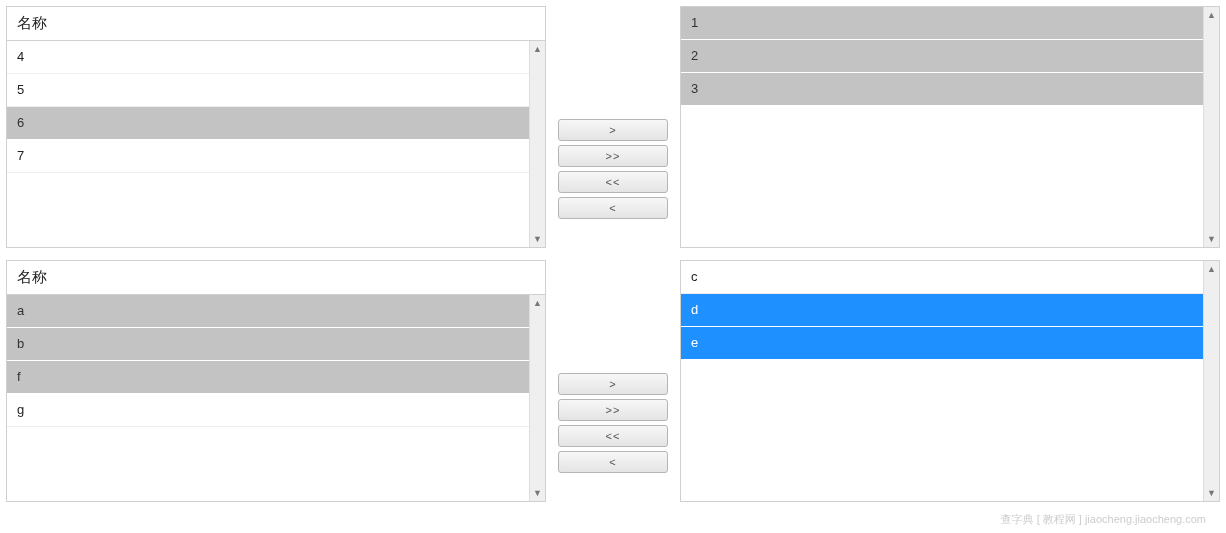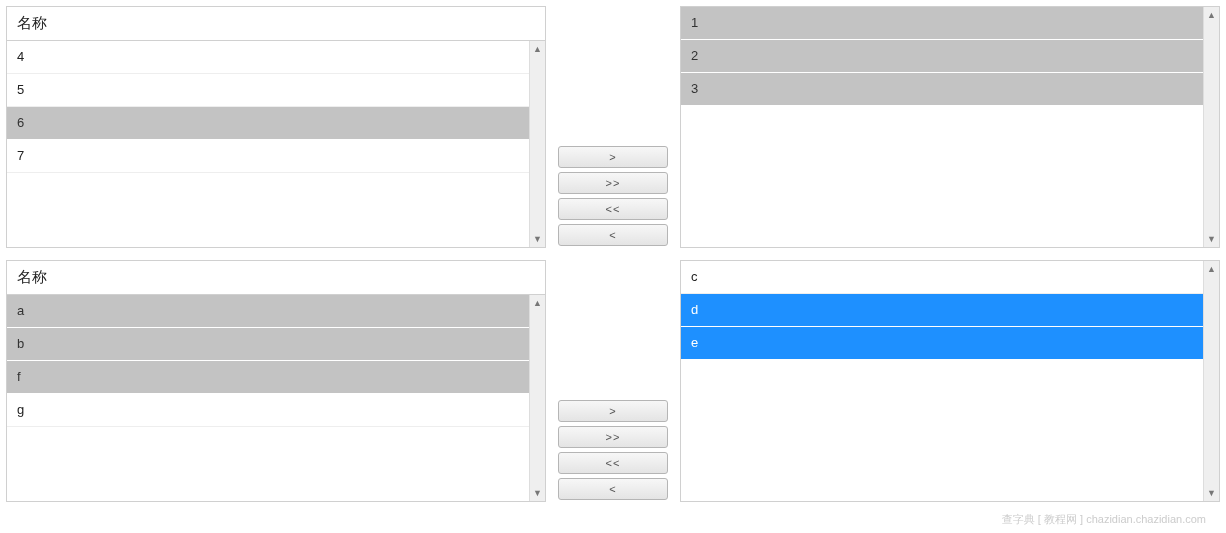--- a/index.html
+++ b/index.html
@@ -7,21 +7,21 @@
     margin: 0;
     padding: 6px;
     font-family: Arial, "Microsoft YaHei", sans-serif;
     font-size: 13px;
     color: #222;
     background: #fff;
     width: 1226px;
   }
   .transfer-row {
     display: flex;
-    align-items: flex-end;
+    align-items: center;
     margin-bottom: 12px;
   }
   .panel {
     border: 1px solid #d0d0d0;
     display: flex;
     flex-direction: column;
     background: #fff;
   }
   .panel-left { width: 540px; height: 242px; }
   .panel-right { width: 540px; height: 242px; }
@@ -188,13 +188,13 @@
       </div>
       <div class="scrollbar">
         <div class="scroll-arrow">▲</div>
         <div class="scroll-arrow">▼</div>
       </div>
     </div>
   </div>
 
 </div>
 
-<div class="watermark">查字典 [ 教程网 ]  chazidian.chazidian.com</div>
+<div class="watermark">查字典 [ 教程网 ]  jiaocheng.jiaocheng.com</div>
 
 </body></html>

